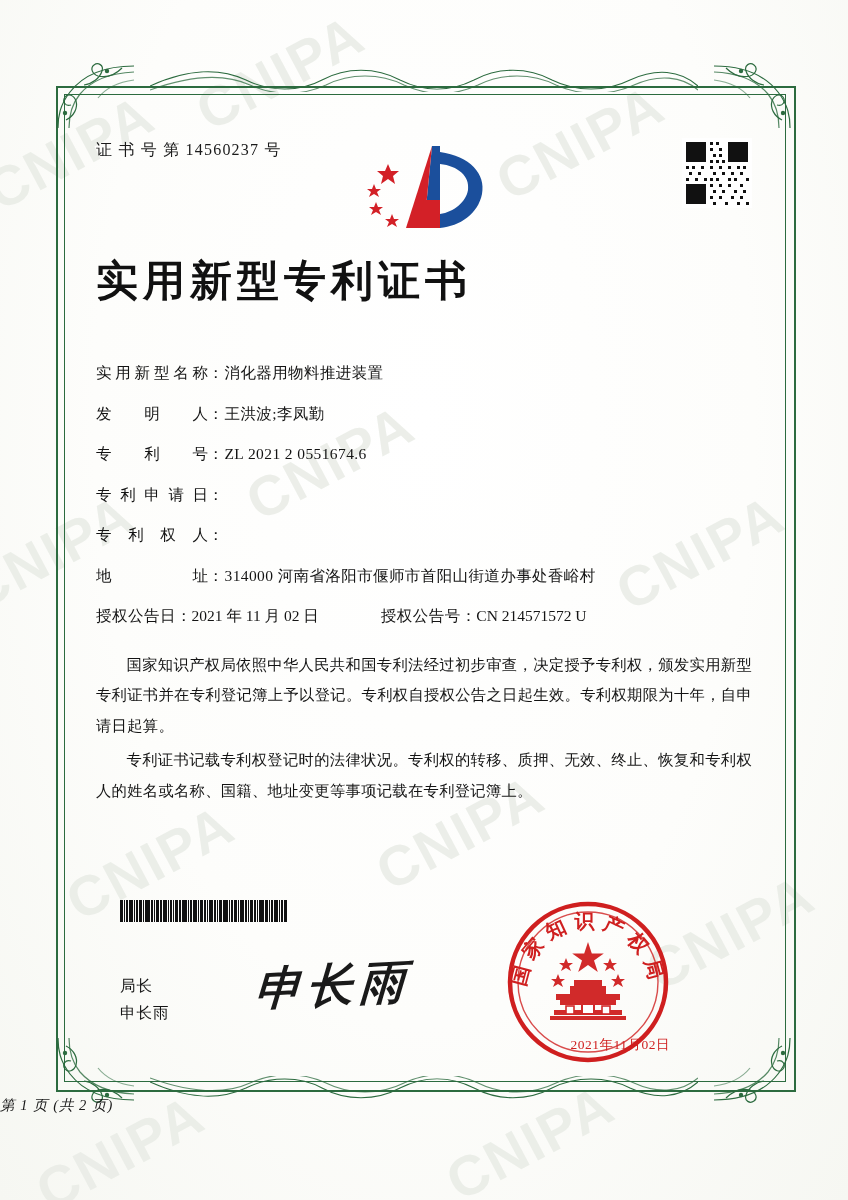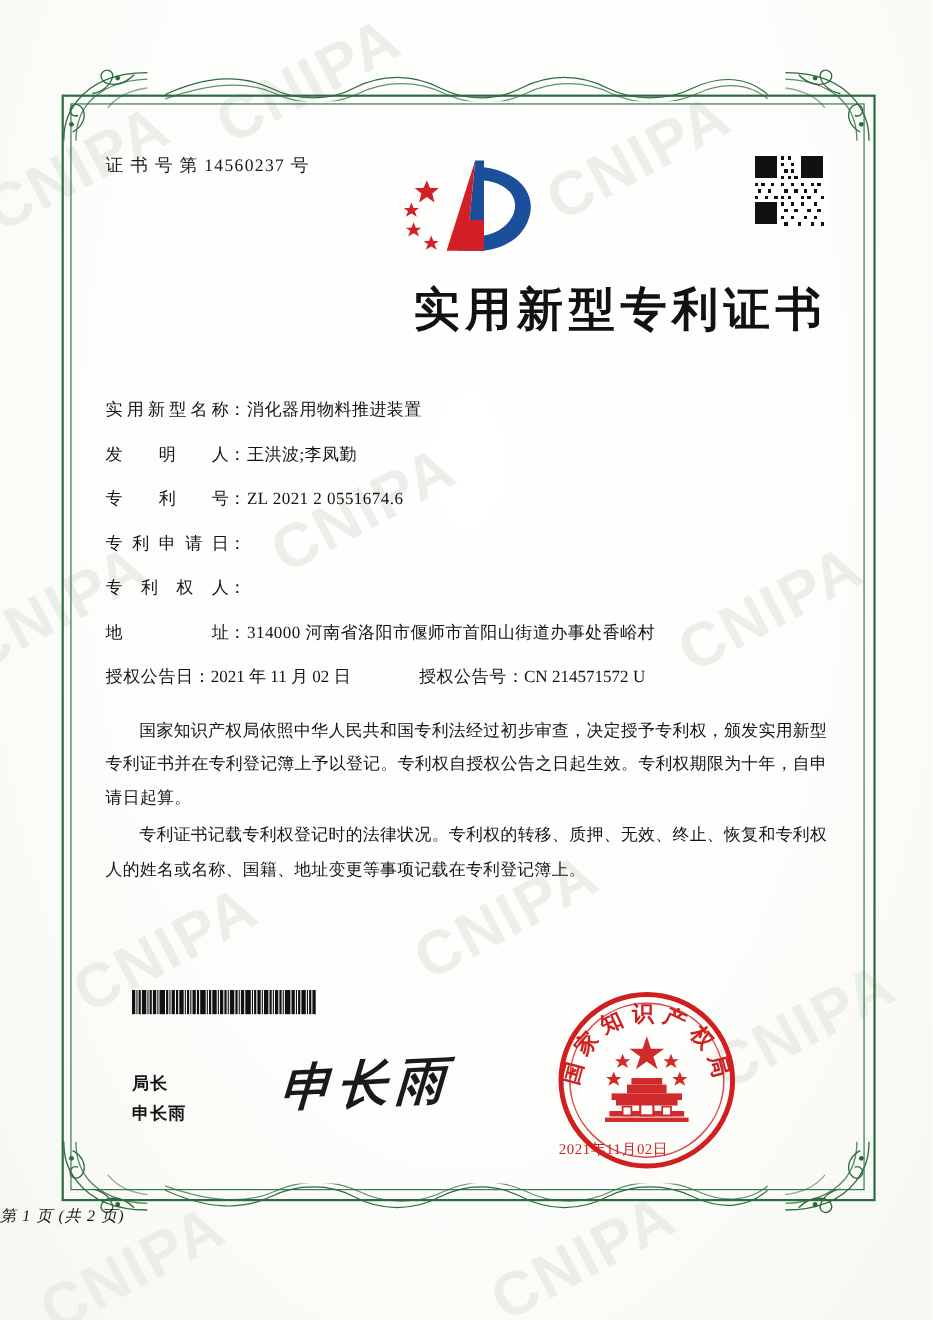--- a/index.html
+++ b/index.html
@@ -119,21 +119,21 @@
   .qr {
     position: absolute;
     right: 0;
     top: 18px;
     width: 70px;
     height: 70px;
   }
   .qr svg { display:block; width:100%; height:100%; }
 
   .title {
-    text-align: right;
+    text-align: left;
     font-size: 42px;
     font-weight: 700;
     letter-spacing: 5px;
     color: #111;
     margin-top: 92px;
     font-family: "DejaVu Serif", "Liberation Serif", serif;
   }
 
   .fields {
     margin-top: 56px;
@@ -197,21 +197,20 @@
 
   
   .sig-block {
     position: absolute;
     left: 120px;
     top: 972px;
     font-size: 15.5px;
     color: #141414;
     line-height: 1.75;
     letter-spacing: 1px;
-    font-weight: bold;
   }
   .sig-script {
     position: absolute;
     left: 255px;
     top: 955px;
     font-size: 46px;
     color: #1a1a1a;
     font-family: "DejaVu Serif", serif;
     font-style: italic;
     font-weight: 700;
@@ -226,21 +225,21 @@
     top: 898px;
     width: 168px;
     height: 168px;
   }
   .seal svg { display:block; width:100%; height:100%; }
   .seal-date {
     position: absolute;
     left: 508px;
     top: 1036px;
     width: 162px;
-    text-align: left;
+    text-align: right;
     color: #cf1f1f;
     font-size: 13.5px;
     letter-spacing: .5px;
     font-family: "Liberation Serif", serif;
   }
 
   
   .page-num {
     position: absolute;
     left: 0;

